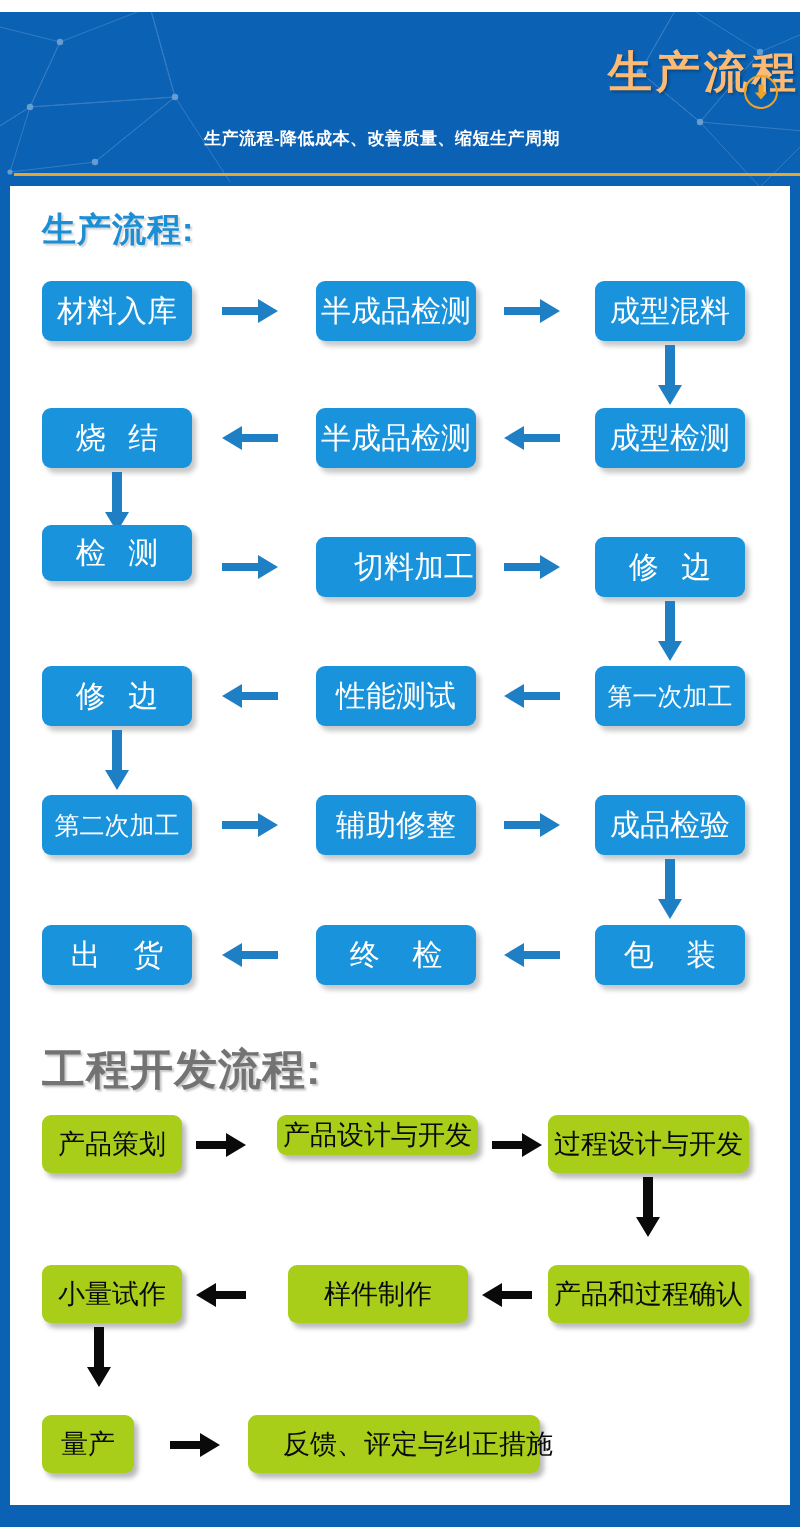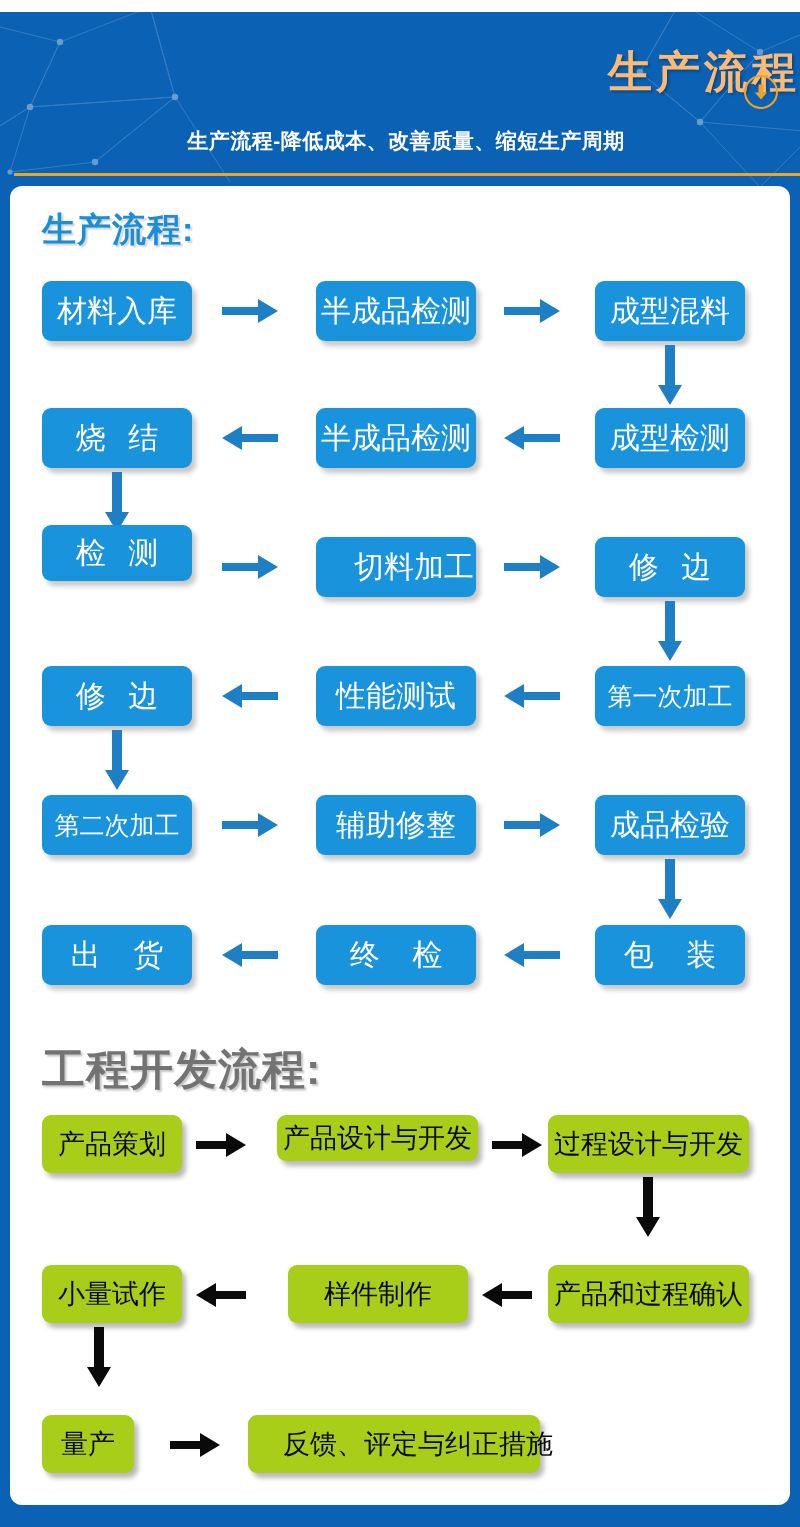--- a/index.html
+++ b/index.html
@@ -38,45 +38,44 @@
     position: absolute; top: 38px; left: 0; width: 800px;
     text-align: right;
     font-size: 44px; font-weight: bold; color: #fdba74;
     letter-spacing: 4px;
     text-shadow: 2px 2px 3px rgba(0,0,0,.28);
     line-height: 1;
   }
   .header-sub {
     position: absolute; top: 118px; left: 0; width: 764px;
     text-align: center;
-    font-size: 21px; font-weight: bold; color: #ffffff;
+    font-size: 17px; font-weight: bold; color: #ffffff;
     letter-spacing: .5px;
     line-height: 1;
-    margin-left: 24px;
   }
   .dl-icon {
     position: absolute; top: 63px; right: 22px;
     width: 34px; height: 34px;
     border: 2px solid #f0a323;
     border-radius: 50%;
     display: flex; align-items: center; justify-content: center;
   }
   .orange-rule {
     position: absolute; top: 173px; left: 14px;
     width: 786px; height: 3px;
     background: #e8a72c;
     z-index: 4;
   }
   
   .card {
     position: absolute;
     top: 186px; left: 10px;
     width: 780px; height: 1319px;
     background: #ffffff;
-    border-radius: 12px;
+    border-radius: 0;
     z-index: 3;
     overflow: hidden;
   }
   .sec-title {
     position: absolute;
     font-weight: bold;
     letter-spacing: 1px;
     line-height: 1;
     white-space: nowrap;
   }
@@ -326,21 +325,21 @@
     <div class="sec-title dark" style="left:32px; top:862px;">工程开发流程:</div>
 
     <div class="node green" style="left:32px;  top:929px; width:140px; height:58px;">产品策划</div>
     <div class="arrow" style="left:186px; top:946px;">
       <svg width="52" height="26" viewBox="0 0 52 26">
           <g fill="#0a0a0a">
             <polygon points="0,9 30,9 30,1 50,13 30,25 30,17 0,17"></polygon>
           </g>
         </svg>
     </div>
-    <div class="node green" style="left:267px; top:929px; width:201px; height:46px;">产品设计与开发</div>
+    <div class="node green" style="left:267px; top:929px; width:201px; height:40px;">产品设计与开发</div>
     <div class="arrow" style="left:482px; top:946px;">
       <svg width="52" height="26" viewBox="0 0 52 26">
           <g fill="#0a0a0a">
             <polygon points="0,9 30,9 30,1 50,13 30,25 30,17 0,17"></polygon>
           </g>
         </svg>
     </div>
     <div class="node green" style="left:538px; top:929px; width:201px; height:58px;">过程设计与开发</div>
 
     <div class="arrow" style="left:625px; top:991px;">

